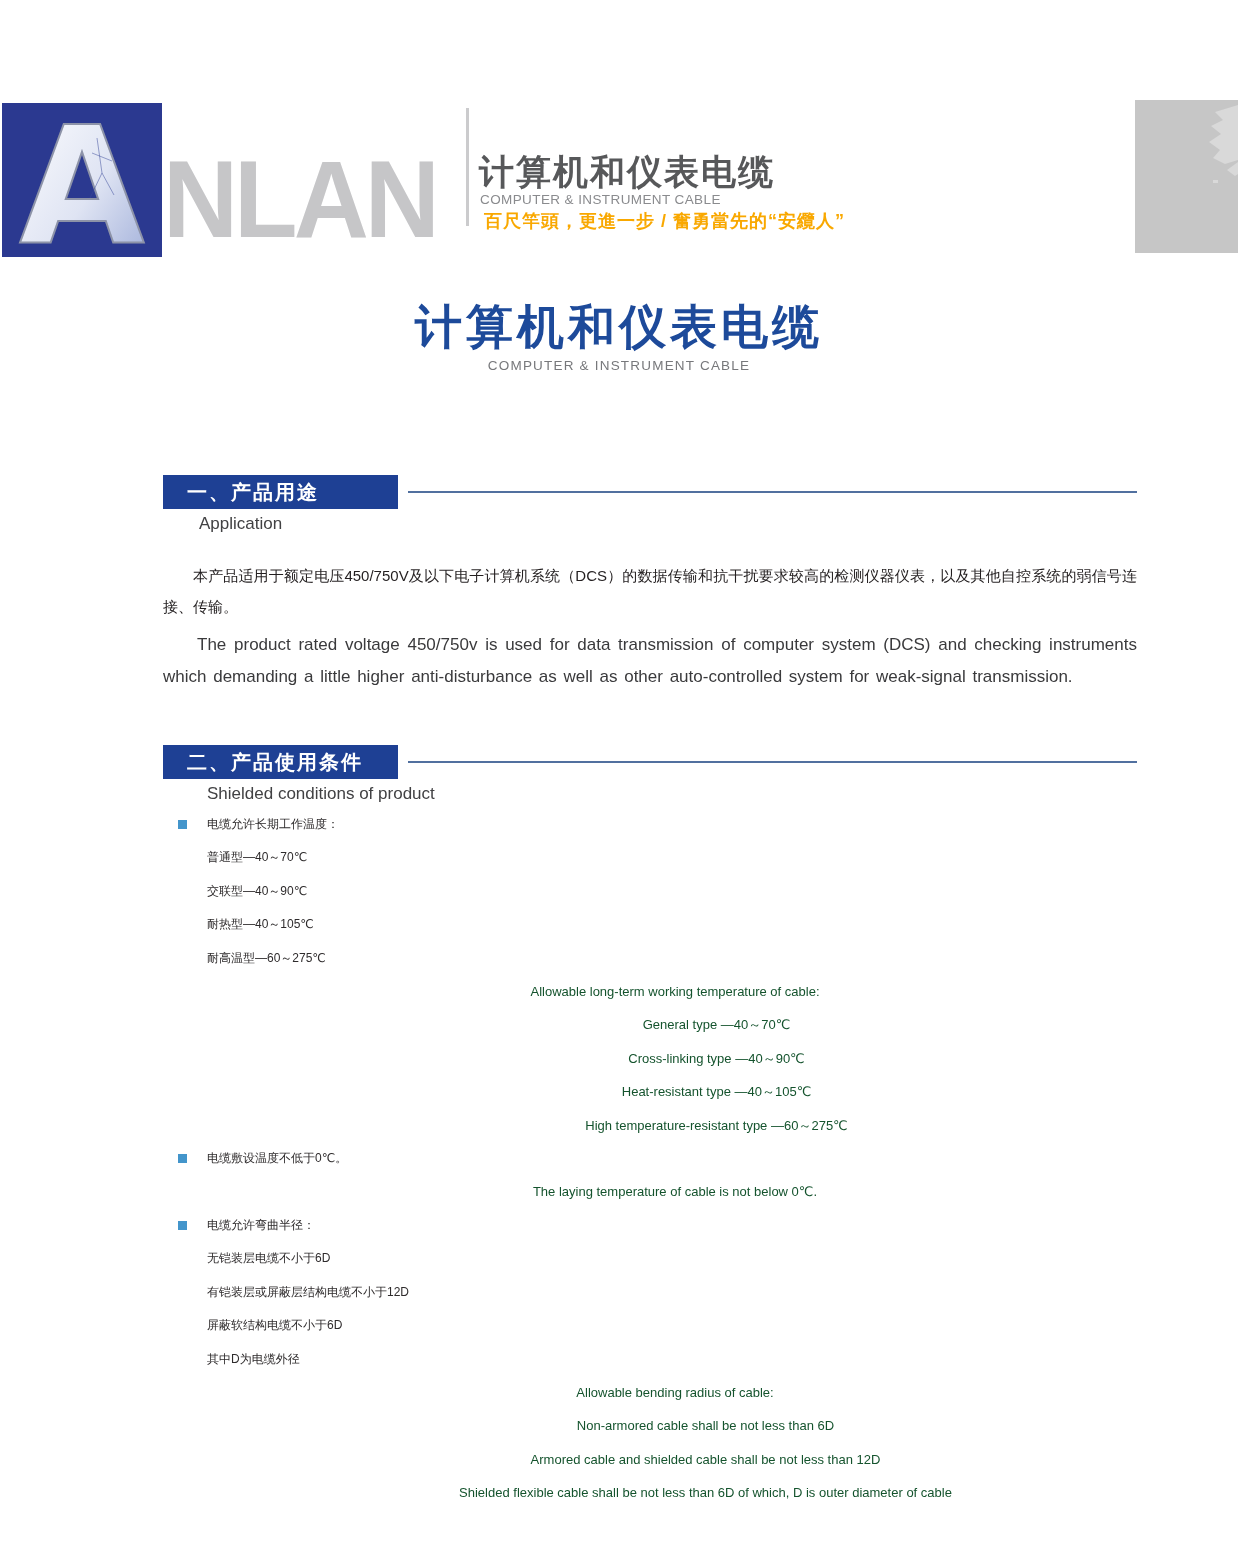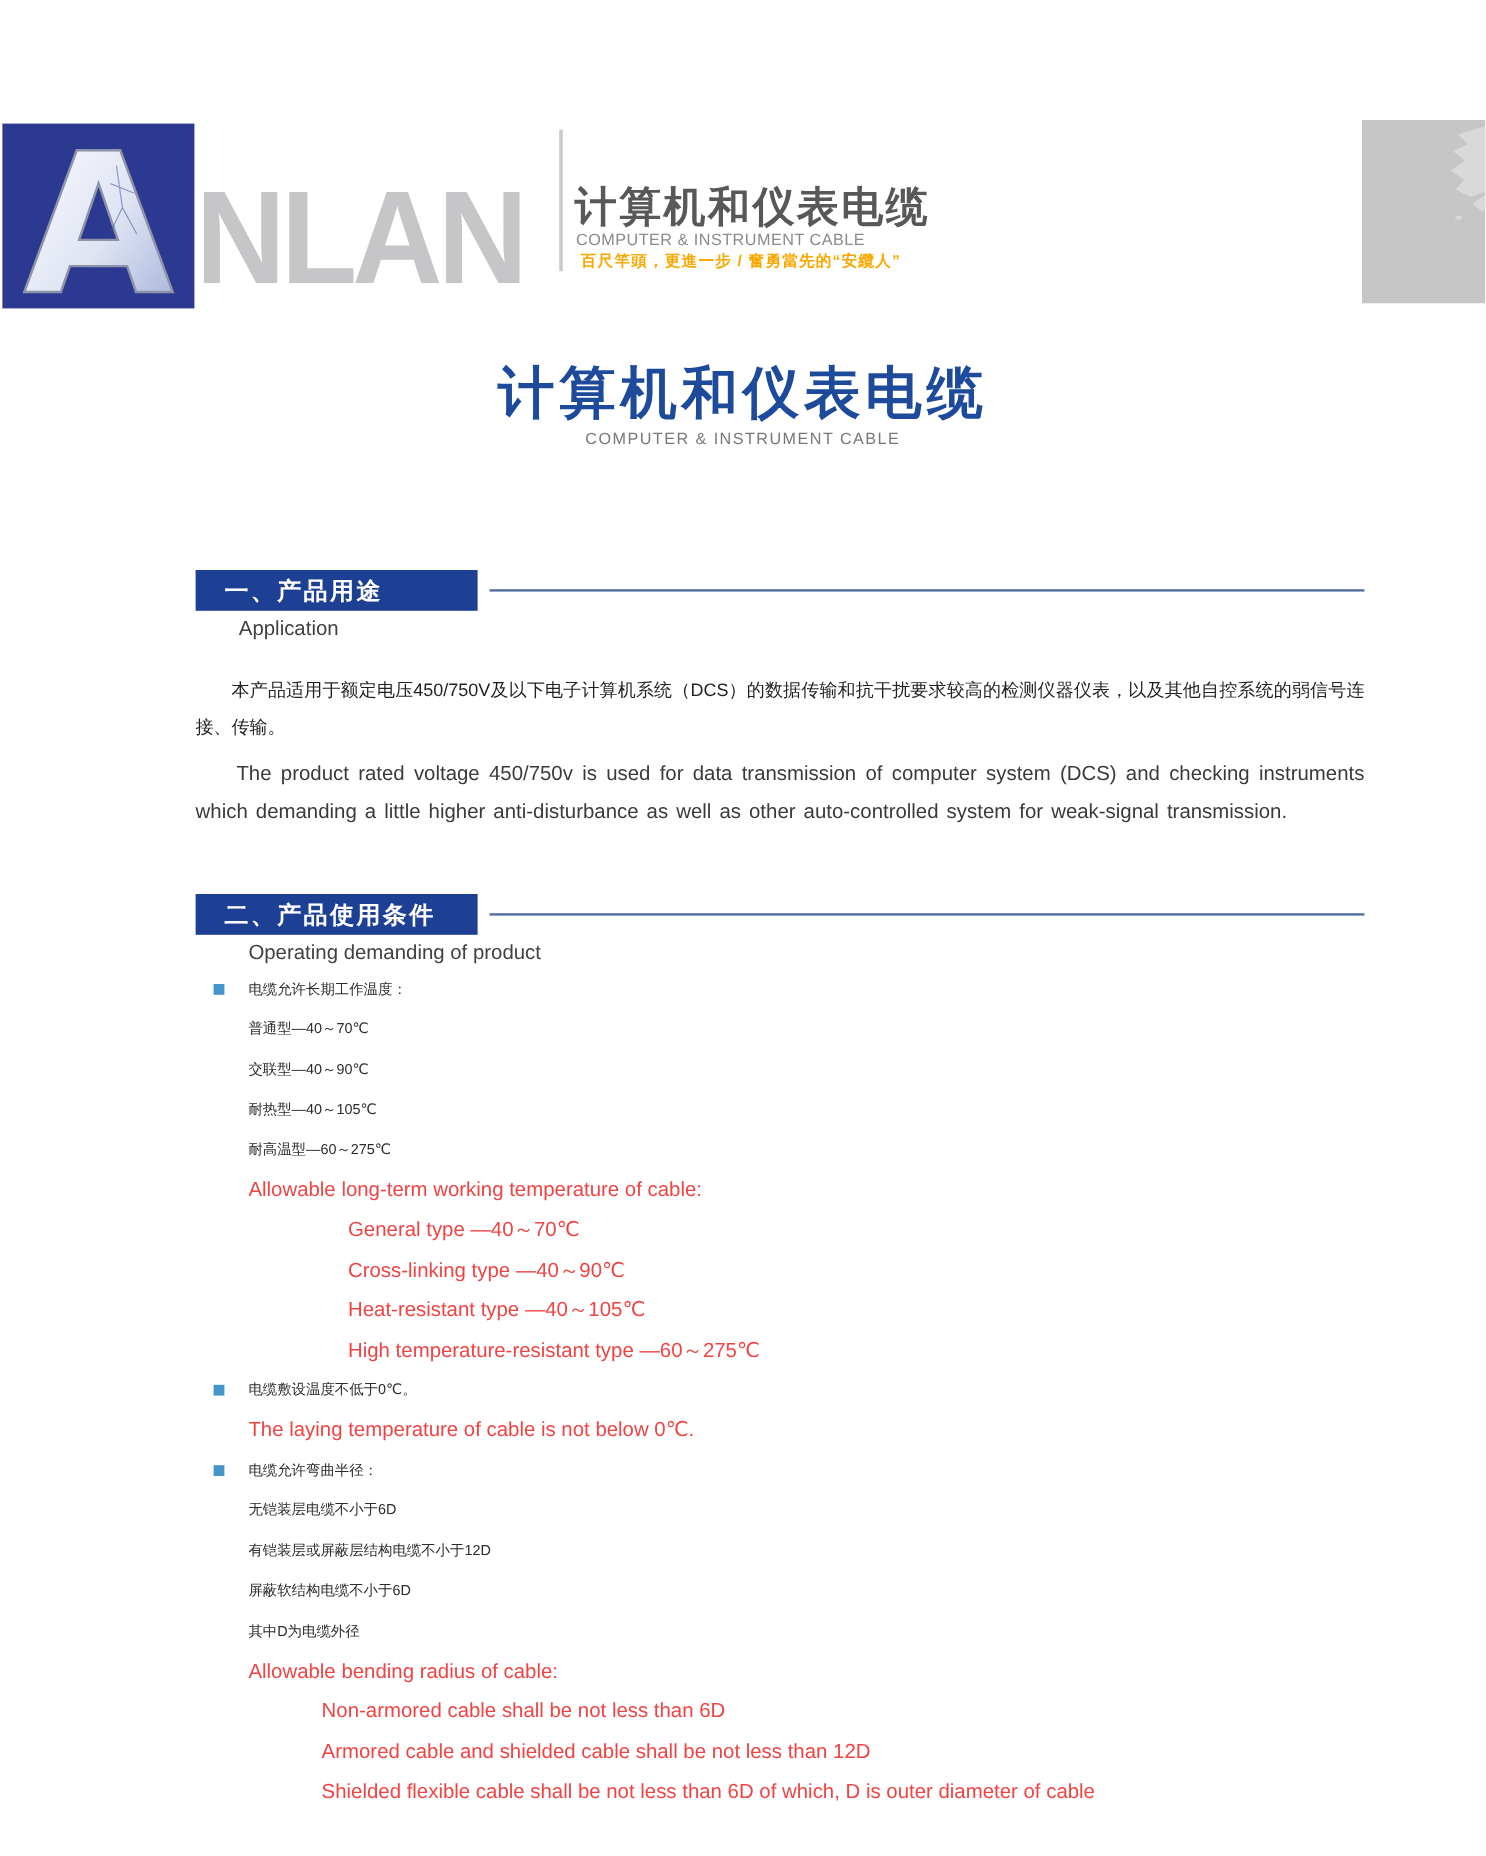--- a/index.html
+++ b/index.html
@@ -12,21 +12,21 @@
   
   .logo-square { position:absolute; left:2px; top:103px; width:160px; height:154px; background:#2b3990; }
   .logo-rest {
     position:absolute; left:163px; top:144px; font-size:104px; font-weight:bold;
     color:#c6c6c8; letter-spacing:-4px; transform:scaleY(1.06); transform-origin:top left;
     line-height:1; white-space:nowrap;
   }
   .hdr-divider { position:absolute; left:466px; top:108px; width:3px; height:118px; background:#cbcbcd; }
   .hdr-cn { position:absolute; left:479px; top:149px; font-size:35px; font-weight:bold; color:#57585a; letter-spacing:2px; white-space:nowrap; }
   .hdr-en { position:absolute; left:480px; top:192px; font-size:13.5px; color:#8a8b8e; letter-spacing:0.4px; white-space:nowrap; }
-  .hdr-tagline { position:absolute; left:484px; top:209px; font-size:13px; font-weight:bold; color:#f9a800; letter-spacing:1px; white-space:nowrap; }
+  .hdr-tagline { position:absolute; left:484px; top:209px; font-size:18px; font-weight:bold; color:#f9a800; letter-spacing:1px; white-space:nowrap; }
   .hdr-photo { position:absolute; left:1135px; top:100px; width:103px; height:153px; }
   
   .page-title { position:absolute; left:0; top:296px; width:100%; text-align:center;
     font-size:47px; font-weight:bold; color:#1d4a9a; letter-spacing:4px; }
   .page-subtitle { position:absolute; left:0; top:358px; width:100%; text-align:center;
     font-size:13.5px; color:#77787b; letter-spacing:1.2px; }
   
   .sec-header { position:absolute; left:163px; width:974px; height:34px; display:flex; align-items:center; }
   .sec-header.sec1 { top:475px; }
   .sec-header.sec2 { top:745px;justify-content:flex-end; }
@@ -36,21 +36,21 @@
   .sec-sub { position:absolute; font-size:17px; color:#414143; }
   .sub1 { left:199px; top:514px; }
   .sub2 { left:207px; top:784px; }
   
   .para { position:absolute; left:163px; width:974px; text-align:justify; }
   .para-cn { top:560px; font-size:15px; line-height:31px; color:#231f20; text-indent:2em; }
   .para-en { top:629px; font-size:17px; line-height:31.5px; color:#3a3a3c; text-indent:2em; word-spacing:2px; }
   
   .cond-list { position:absolute; left:163px; top:808px; width:980px; }
   .cond-line { position:relative; line-height:33.4px; font-size:12px; color:#2e2b2c; white-space:nowrap; }
-  .cond-line.en { font-size:17px; color:#ef4444; }
+  .cond-line.en { font-size:13px; color:#14532d;text-align:center; }
   .cond-line.ind0 { padding-left:44px; }
   .cond-line.ind1 { padding-left:105px; }
   .cond-line.ind2 { padding-left:127px; }
   .cond-bullet { position:absolute; left:15px; top:12px; width:9px; height:9px; background:#4395cb; }
 </style>
 </head>
 <body>
 
 <div class="logo-square">
   <svg width="160" height="154" viewBox="0 0 160 154">
@@ -87,21 +87,21 @@
   <div class="sec-line"></div>
 </div>
 <div class="sec-sub sub1">Application</div>
 <div class="para para-cn">本产品适用于额定电压450/750V及以下电子计算机系统（DCS）的数据传输和抗干扰要求较高的检测仪器仪表，以及其他自控系统的弱信号连接、传输。</div>
 <div class="para para-en">The product rated voltage 450/750v is used for data transmission of computer system (DCS) and checking instruments which demanding a little higher anti-disturbance as well as other auto-controlled system for weak-signal transmission.</div>
 
 <div class="sec-header sec2">
   <div class="sec-bar">二、产品使用条件</div>
   <div class="sec-line"></div>
 </div>
-<div class="sec-sub sub2">Operating demanding of product</div>
+<div class="sec-sub sub2">Shielded conditions of product</div>
 <div class="cond-list">
     <div class="cond-line ind0"><span class="cond-bullet"></span><span>电缆允许长期工作温度：</span></div>
     <div class="cond-line ind0"><span>普通型—40～70℃</span></div>
     <div class="cond-line ind0"><span>交联型—40～90℃</span></div>
     <div class="cond-line ind0"><span>耐热型—40～105℃</span></div>
     <div class="cond-line ind0"><span>耐高温型—60～275℃</span></div>
     <div class="cond-line ind0 en"><span>Allowable long-term working temperature of cable:</span></div>
     <div class="cond-line ind2 en"><span>General type —40～70℃</span></div>
     <div class="cond-line ind2 en"><span>Cross-linking type —40～90℃</span></div>
     <div class="cond-line ind2 en"><span>Heat-resistant type —40～105℃</span></div>

